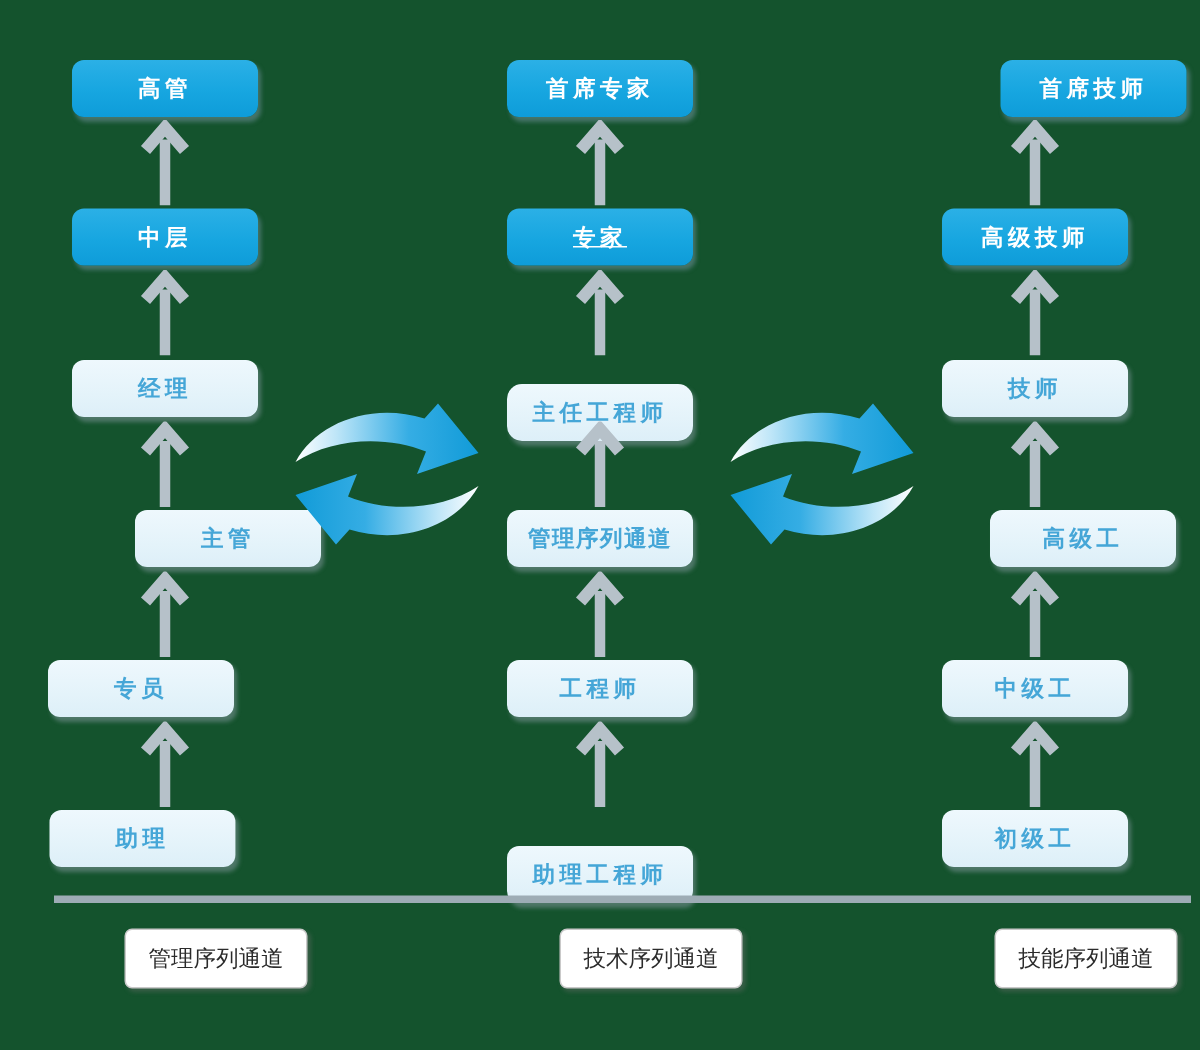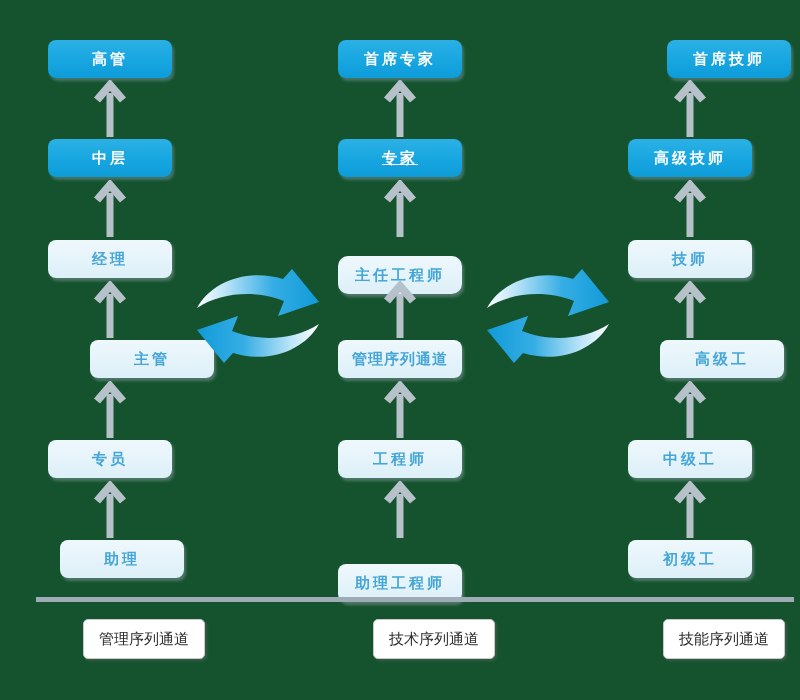--- a/index.html
+++ b/index.html
@@ -44,22 +44,22 @@
 </head>
 <body>
 
 <div id="stage">
 
   <div>
     <div class="box hl" style="left:48px;top:40px;">高管</div>
     <div class="box hl" style="left:48px;top:139px;">中层</div>
     <div class="box normal" style="left:48px;top:240px;">经理</div>
     <div class="box normal" style="left:48px;top:340px;margin-left:42px;">主管</div>
-    <div class="box normal" style="left:48px;top:440px;">专员</div>
-    <div class="box normal" style="left:60px;top:540px;">助理</div>
+    <div class="box normal" style="left:32px;top:440px;">专员</div>
+    <div class="box normal" style="left:33px;top:540px;">助理</div>
 
     <svg class="uparrow" style="left:93px;top:80px;" viewBox="0 0 34 57">
         <path d="M17 13 L17 57" stroke-width="7"></path>
         <path d="M4 20 L17 5 L30 20" stroke-width="8"></path>
       </svg>
     <svg class="uparrow" style="left:93px;top:180px;" viewBox="0 0 34 57">
         <path d="M17 13 L17 57" stroke-width="7"></path>
         <path d="M4 20 L17 5 L30 20" stroke-width="8"></path>
       </svg>
     <svg class="uparrow" style="left:93px;top:281px;" viewBox="0 0 34 57">

